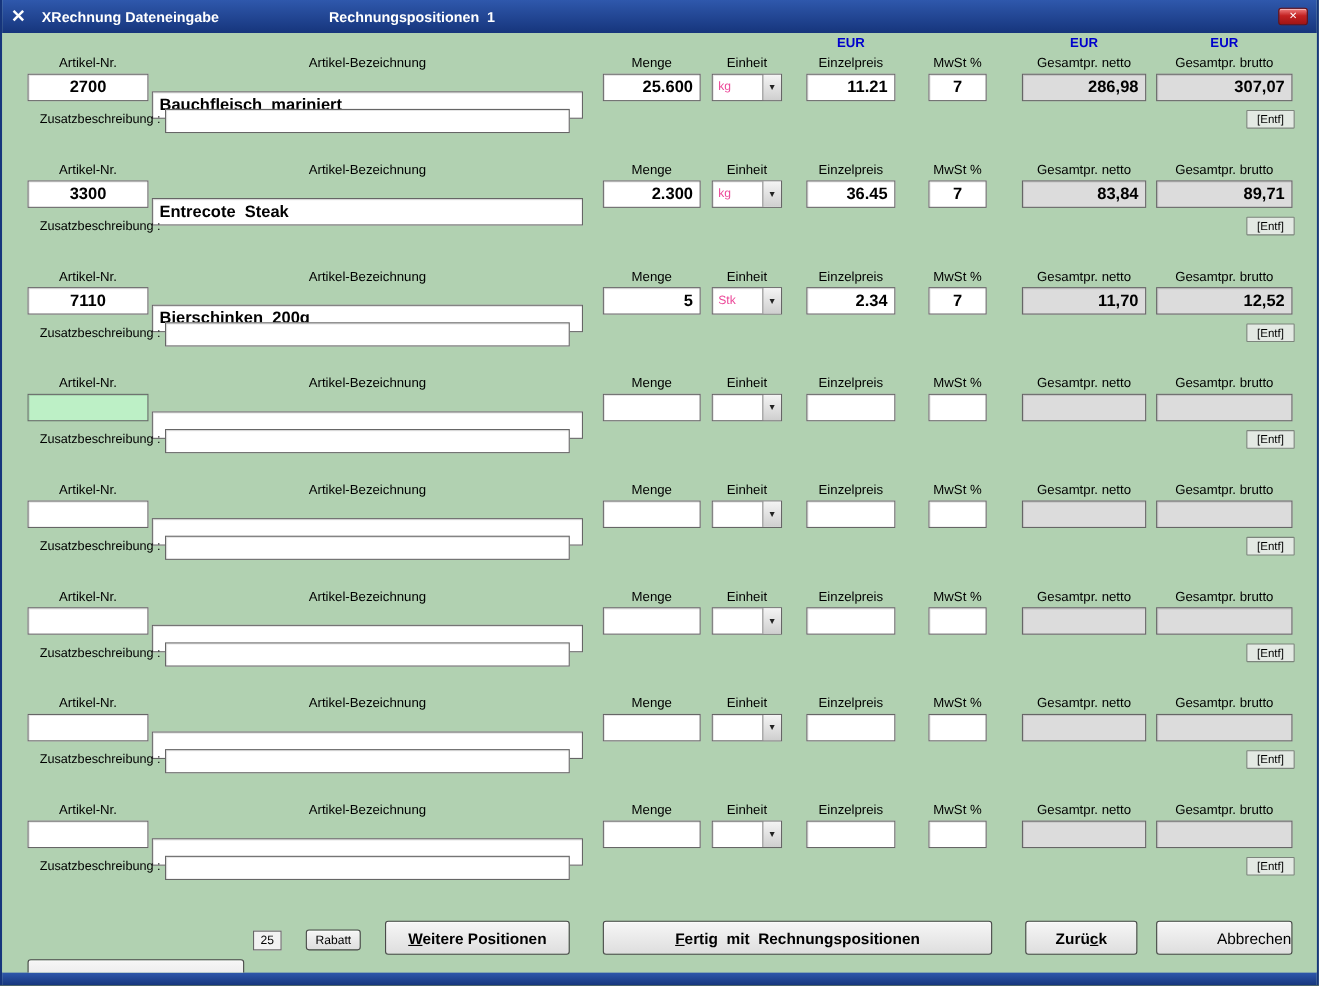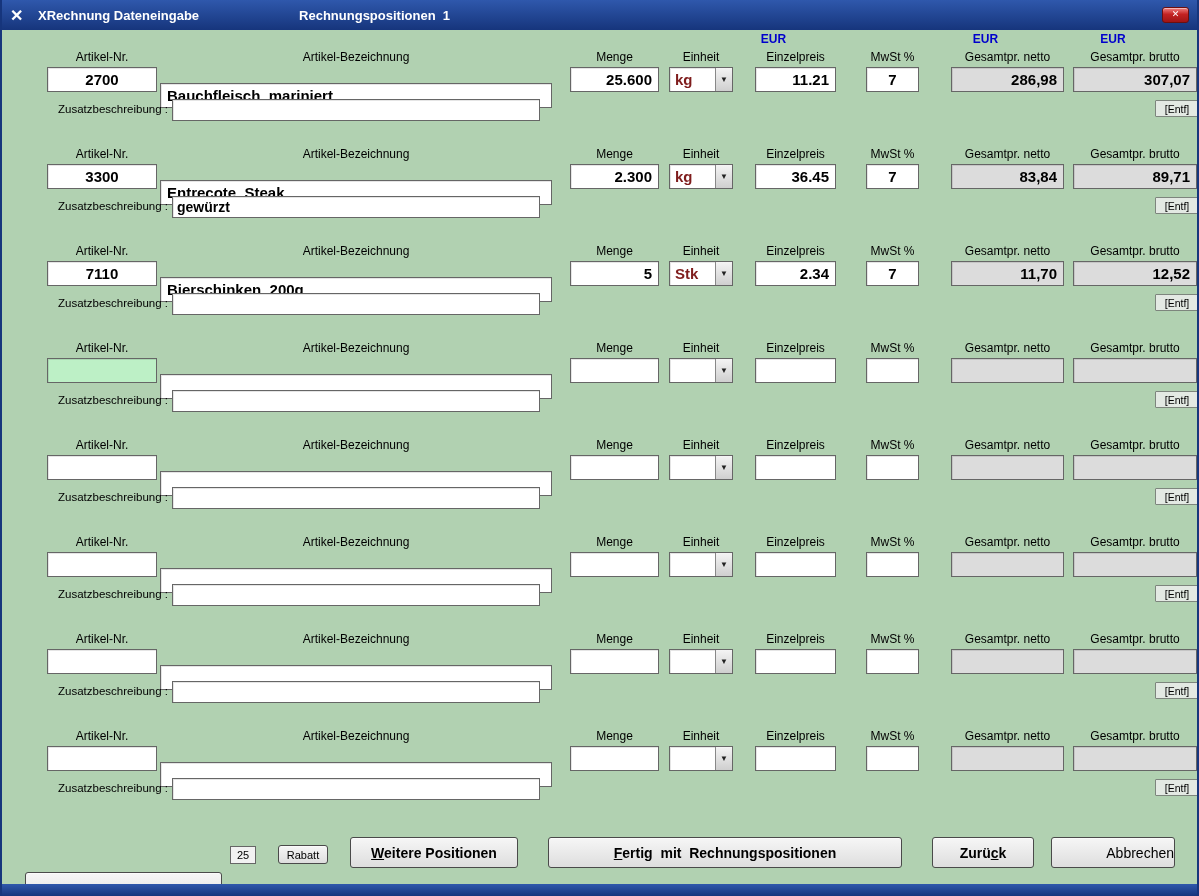--- a/index.html
+++ b/index.html
@@ -37,21 +37,21 @@
   .content { position:relative; flex:1 1 auto; background:#b1d1b1; overflow:hidden; }
 
   .eur {
     position:absolute; top:2px; font-size:12px; color:#0000cc;
     text-align:center; font-weight:bold;
   }
   .eur-ep     { left:731px; width:81px; }
   .eur-netto  { left:927px; width:113px; }
   .eur-brutto { left:1049px; width:124px; }
 
-  .rows { position:absolute; top:18px; left:0; right:0;padding-left:22px; }
+  .rows { position:absolute; top:18px; left:0; right:0; }
 
   .row { position:relative; height:97px; }
 
   .lbl {
     position:absolute; top:2px; font-size:12px; color:#000;
     text-align:center; white-space:nowrap;
   }
   .l-artnr  { left:23px;  width:110px; }
   .l-bez    { left:148px; width:368px; }
   .l-menge  { left:546px; width:89px;  }
@@ -82,21 +82,21 @@
   }
   .f-zusatz { top:51px; left:148px; width:368px; height:22px; font-size:14px; }
 
   .combo {
     position:absolute; top:19px; left:645px; width:64px; height:25px;
     background:#fff; border:1px solid #666;
     box-shadow:inset 1px 1px 0 rgba(0,0,0,.10);
     display:flex; align-items:stretch; cursor:default;
   }
   .combo-text {
-    flex:1 1 auto; font-size:15px; font-weight:bold; color:#7f1d1d;
+    flex:1 1 auto; font-size:11px; font-weight:normal; color:#ec4899;
     padding-left:5px; line-height:23px; white-space:pre; overflow:hidden;
   }
   .combo-btn {
     flex:0 0 17px; background:linear-gradient(#f4f4f4,#cfcfcf);
     border-left:1px solid #888;
     font-size:8px; color:#222; display:flex; align-items:center; justify-content:center;
   }
 
   .ro {
     position:absolute; top:19px; height:25px;
@@ -205,21 +205,20 @@
   </div>
 
   <div class="row">
     <div class="lbl l-artnr">Artikel-Nr.</div>
     <input class="inp f-artnr" value="3300" style="">
 
     <div class="lbl l-bez">Artikel-Bezeichnung</div>
     <input class="inp f-bez" value="Entrecote  Steak" style="">
 
     <div class="zlbl">Zusatzbeschreibung :</div>
-    <input class="inp f-zusatz" value="gewürzt" style="">
 
     <div class="lbl l-menge">Menge</div>
     <input class="inp f-menge" value="2.300" style="">
 
     <div class="lbl l-einheit">Einheit</div>
     <div class="combo">
       <span class="combo-text">kg</span>
       <span class="combo-btn">▼</span>
     </div>
 

